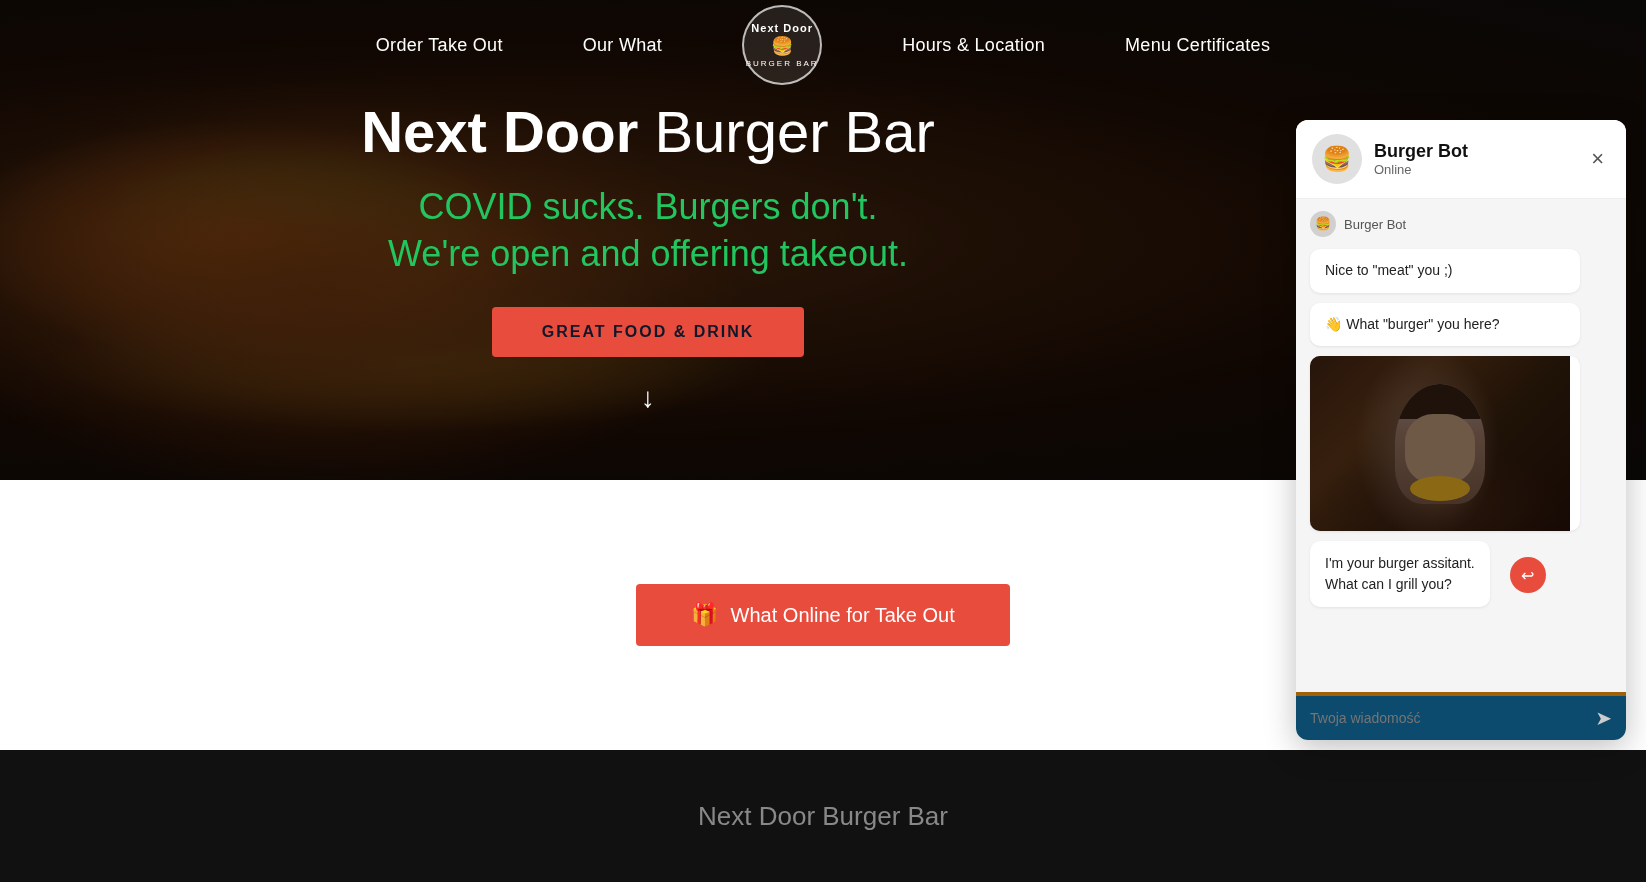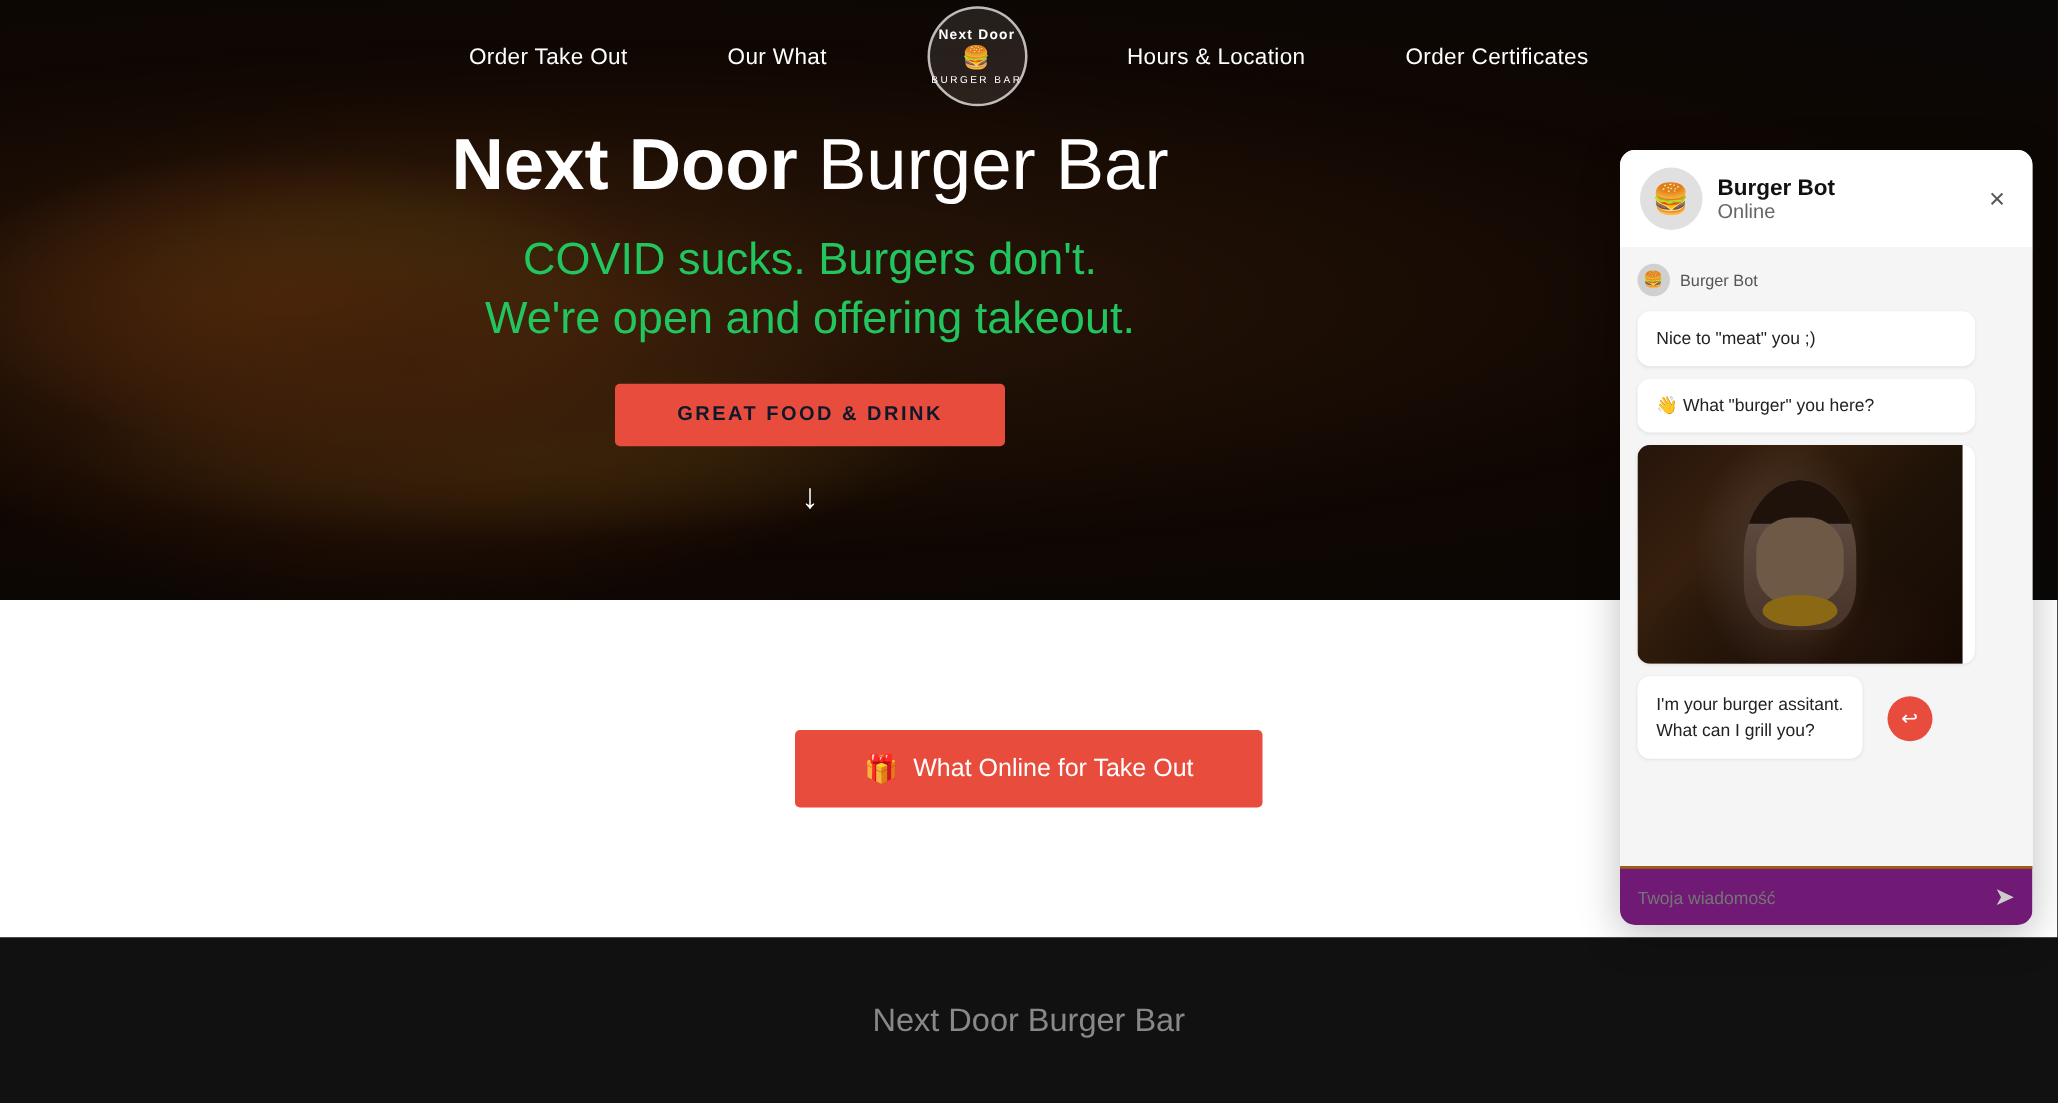--- a/index.html
+++ b/index.html
@@ -207,21 +207,21 @@
       flex-shrink: 0;
     }
     .chat-header-info { flex: 1; }
     .chat-bot-name {
       font-size: 18px;
       font-weight: bold;
       font-family: Arial, sans-serif;
       color: #111;
     }
     .chat-status {
-      font-size: 16px;
+      font-size: 13px;
       color: #666;
       font-family: Arial, sans-serif;
     }
     .chat-close {
       background: none;
       border: none;
       font-size: 22px;
       cursor: pointer;
       color: #555;
       padding: 2px 6px;
@@ -309,22 +309,22 @@
       font-size: 14px;
       font-family: Arial, sans-serif;
       color: #222;
       line-height: 1.5;
       box-shadow: 0 1px 3px rgba(0,0,0,0.08);
       max-width: 230px;
     }
 
     .chat-footer {
       padding: 10px 14px;
-      border-top: 2px solid #a16207;
-      background: #701a75;
+      border-top: 4px solid #a16207;
+      background: #0c4a6e;
       display: flex;
       align-items: center;
       gap: 8px;
     }
     .chat-input {
       flex: 1;
       border: none;
       outline: none;
       font-size: 14px;
       font-family: Arial, sans-serif;
@@ -353,21 +353,21 @@
     <a class="nav-link">Order Take Out</a>
     <a class="nav-link">Our What</a>
     <div class="nav-logo">
       <div class="logo-circle">
         <span class="logo-title">Next Door</span>
         <span style="font-size:18px;">🍔</span>
         <span class="logo-sub">BURGER BAR</span>
       </div>
     </div>
     <a class="nav-link">Hours &amp; Location</a>
-    <a class="nav-link">Order Certificates</a>
+    <a class="nav-link">Menu Certificates</a>
   </nav>
 
   <div class="hero-content">
     <div class="hero-title">
       <strong>Next Door</strong><span> Burger Bar</span>
     </div>
     <div class="hero-subtitle">
       <span>COVID sucks. Burgers don't.</span><br>
       <span>We're open and offering takeout.</span>
     </div>

